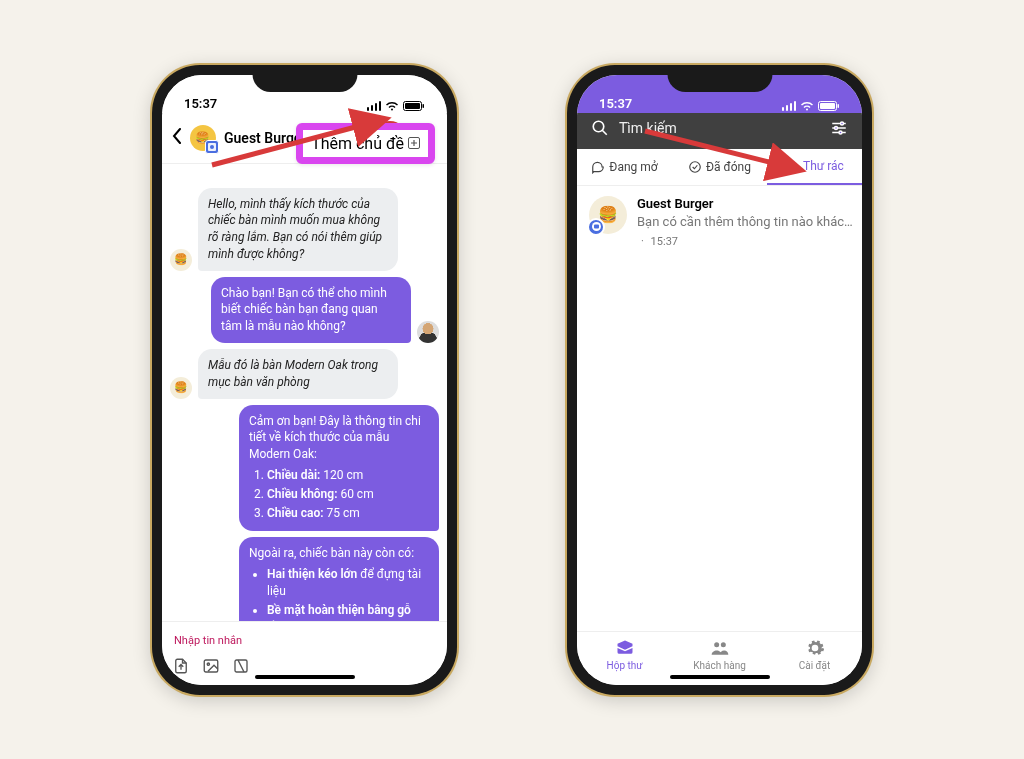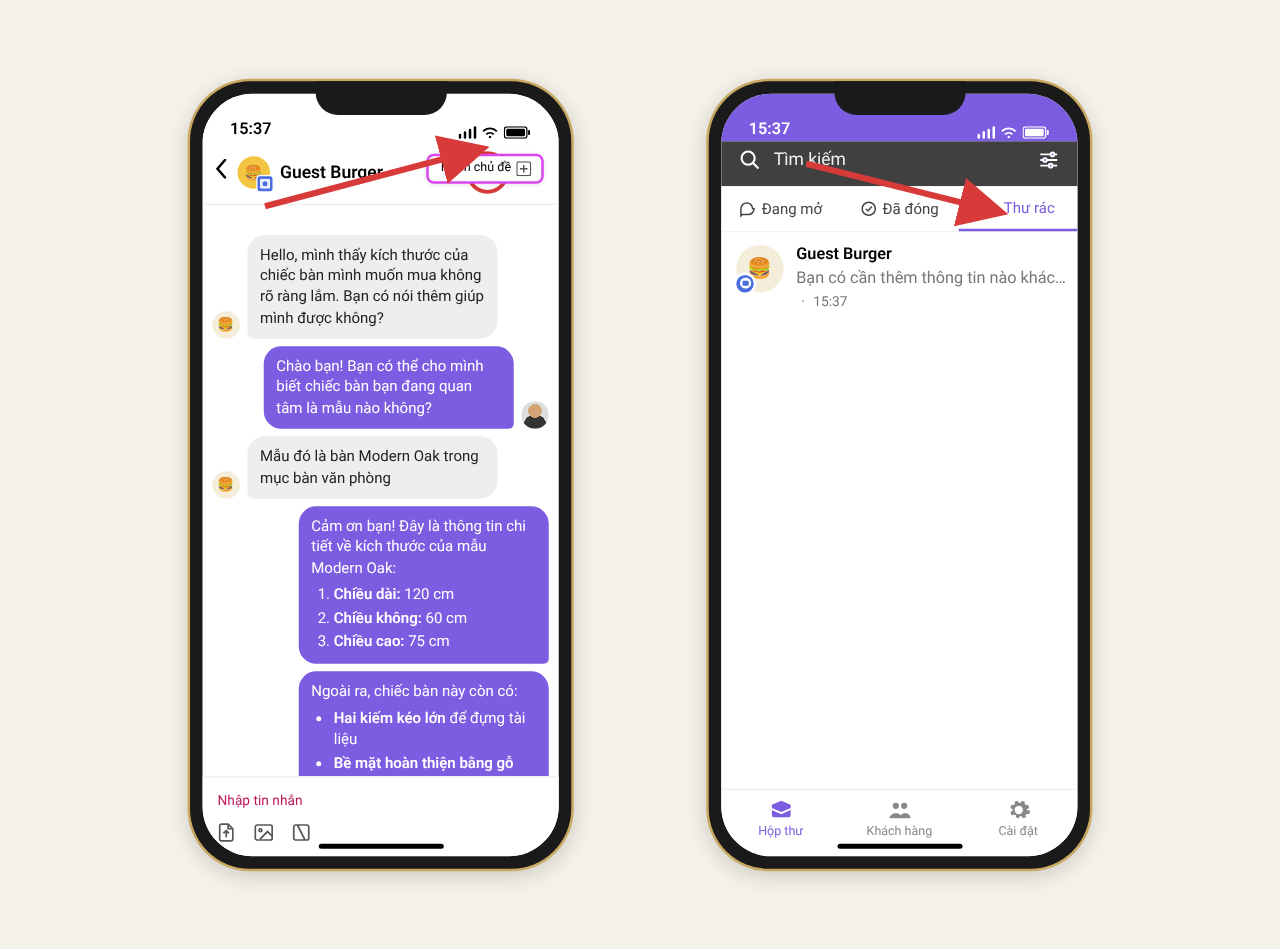--- a/index.html
+++ b/index.html
@@ -93,24 +93,24 @@
     display: flex; align-items: center; justify-content: center;
     margin-right: 4px;
   }
   .warning-inner { color: #d83a3a; }
   .more { font-size: 18px; font-weight: bold; }
 
   .topic-chip {
     position: absolute;
     top: 48px; right: 12px;
     background: #fff;
-    border: 2px solid #d946ef;
+    border: 7px solid #d946ef;
     border-radius: 6px;
     padding: 4px 8px;
-    font-size: 10px;
+    font-size: 16px;
     display: flex; align-items: center; gap: 4px;
     box-shadow: 0 1px 4px rgba(0,0,0,0.1);
     z-index: 30;
   }
 
   .chat-body {
     flex: 1;
     overflow: hidden;
     padding: 24px 8px 0 8px;
     font-size: 12px;
@@ -128,21 +128,21 @@
   .msg-avatar.person {
     background: #ddd;
     background-image: radial-gradient(circle at 50% 35%, #d4a574 30%, transparent 31%),
                       radial-gradient(circle at 50% 90%, #333 40%, transparent 41%);
   }
   .bubble {
     max-width: 200px;
     padding: 8px 10px;
     border-radius: 14px;
   }
-  .bubble.in { background: #eceef0; color: #222; border-bottom-left-radius: 4px; }
+  .bubble.in { background: #eceef0; color: #222; border-bottom-left-radius: 4px; font-style: italic; }
   .bubble.out { background: #7c5ce0; color: #fff; border-bottom-right-radius: 4px; }
   .bubble ol, .bubble ul { padding-left: 18px; margin-top: 4px; }
   .bubble li { margin-bottom: 2px; }
   .bubble b { font-weight: 600; }
 
   .chat-input-area {
     border-top: 1px solid #eee;
     background: #fff;
     padding: 8px 10px 10px;
   }
@@ -306,21 +306,21 @@
             <li><b>Chiều không:</b><span> 60 cm</span></li>
             <li><b>Chiều cao:</b><span> 75 cm</span></li>
           </ol>
         </div>
       </div>
 
       <div class="msg-row out">
         <div class="bubble out">
           <div>Ngoài ra, chiếc bàn này còn có:</div>
           <ul>
-            <li><b>Hai kiếm kéo lớn</b><span> để đựng tài liệu</span></li>
+            <li><b>Hai thiện kéo lớn</b><span> để đựng tài liệu</span></li>
             <li><b>Bề mặt hoàn thiện bằng gỗ sồi</b></li>
           </ul>
         </div>
       </div>
 
     </div>
 
     <div class="chat-input-area">
       <div class="chat-input">Nhập tin nhắn</div>
       <div class="input-icons">

